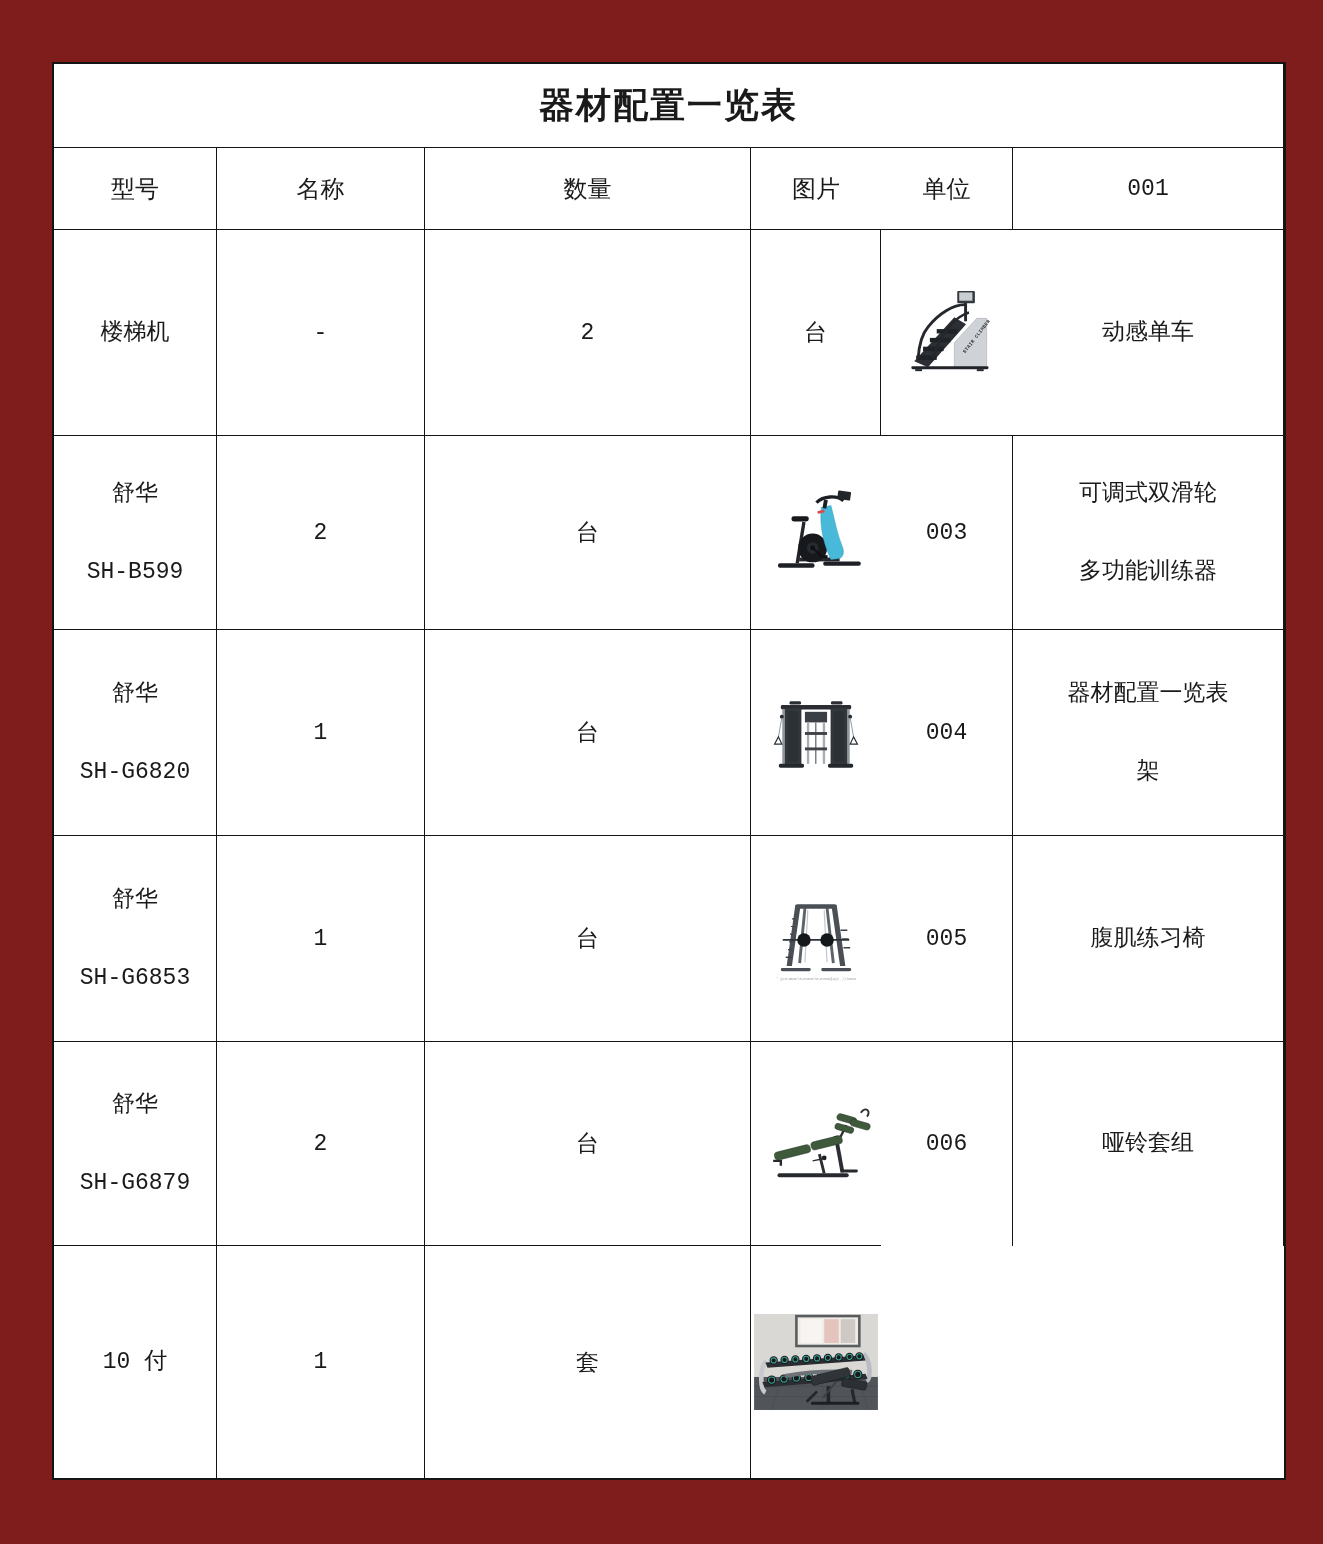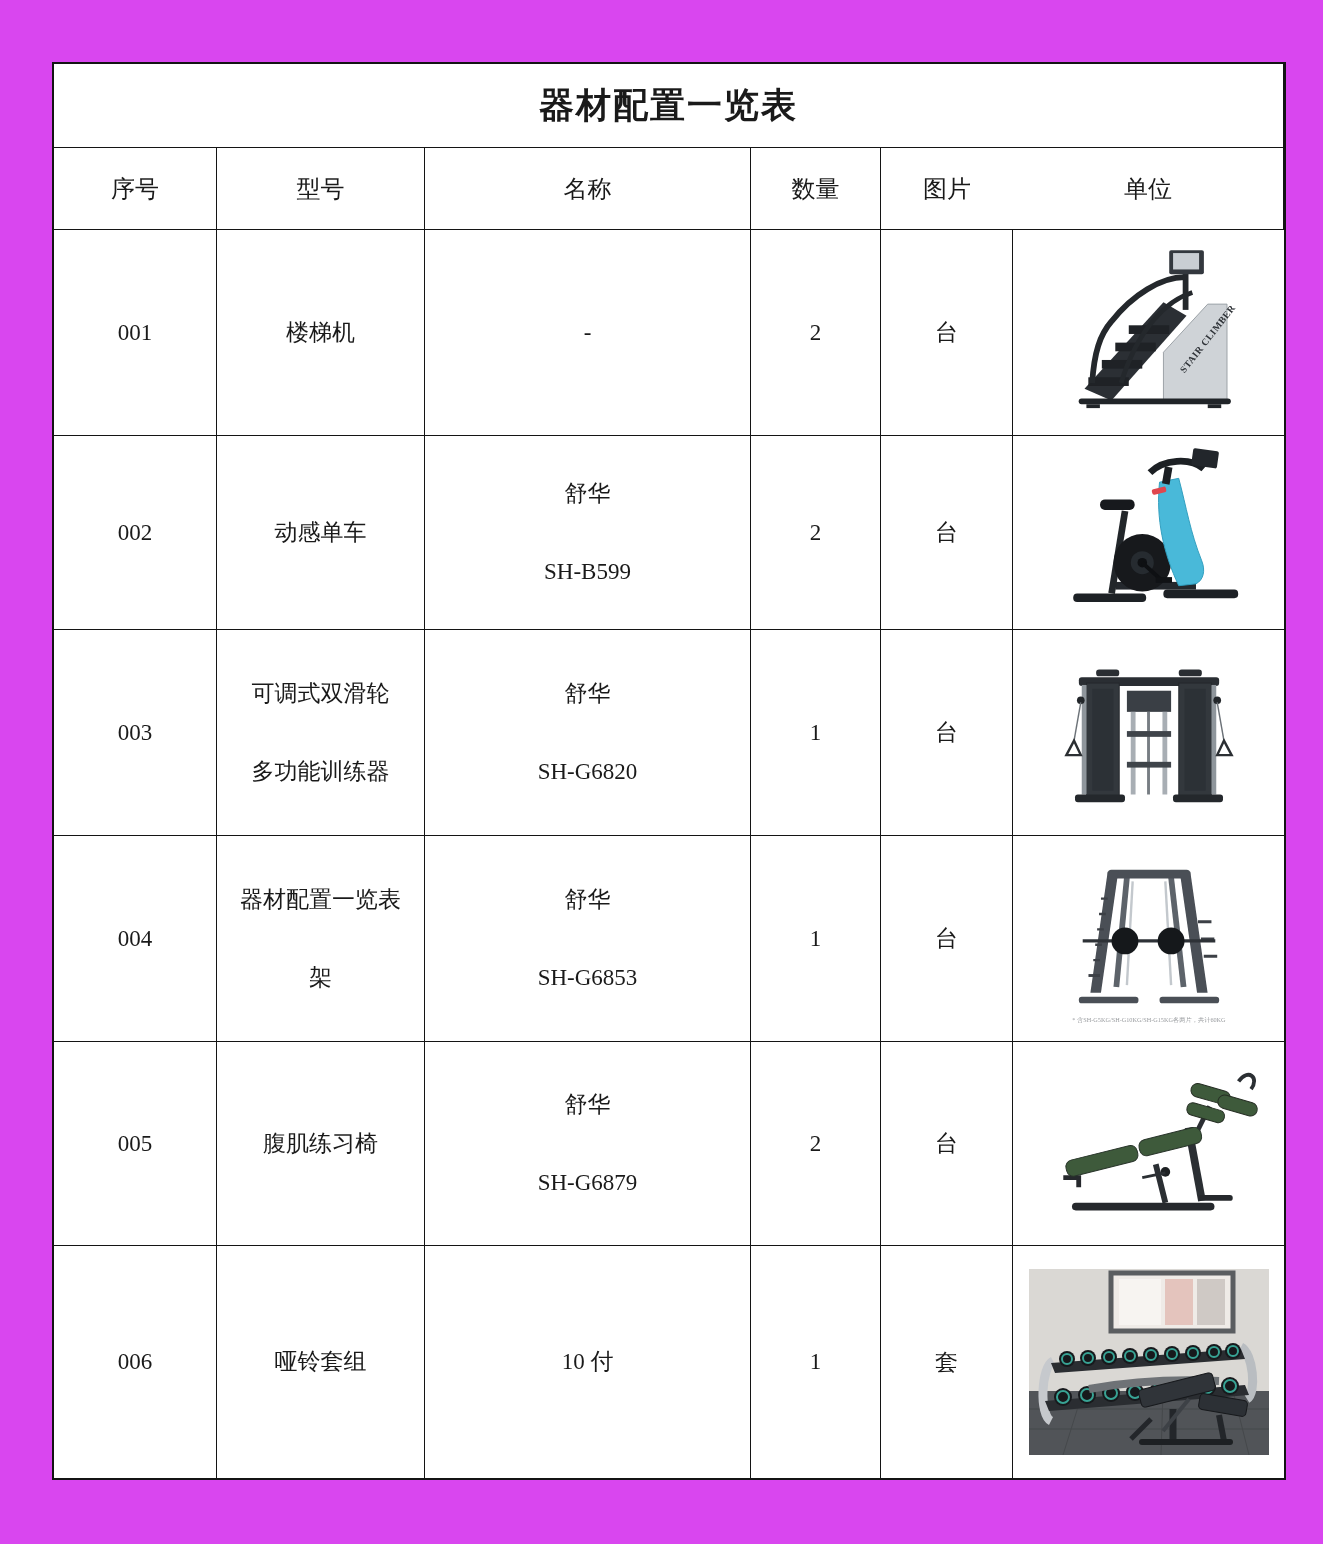--- a/index.html
+++ b/index.html
@@ -1,20 +1,20 @@
 <!DOCTYPE html>
 <html><head>
 <meta charset="utf-8">
 <style>
   html,body{margin:0;padding:0;background:#ffffff;}
   .page{
     position:relative;
     width:1323px;height:1544px;
-    background:#d946ef;
-    font-family:Liberation Serif, serif;
+    background:#7f1d1d;
+    font-family:Liberation Mono, monospace;
     color:#1a1a1a;
   }
   .tbl{
     position:absolute;left:52px;top:62px;
     width:1230px;
     border:2px solid #141414;
     display:grid;
     grid-template-columns:163px 208px 326px 130px 132px 271px;
     grid-template-rows:84px 82px 206px 194px 206px 206px 204px 232px;
     background:#ffffff;
@@ -40,21 +40,20 @@
   .img-cell svg{display:block;}
 </style>
 </head>
 <body>
 
 <div class="page">
   <div class="tbl">
 
     <div class="cell title-cell">器材配置一览表</div>
 
-    <div class="cell head-cell">序号</div>
     <div class="cell head-cell">型号</div>
     <div class="cell head-cell">名称</div>
     <div class="cell head-cell">数量</div>
     <div class="cell head-cell last-col">图片</div>
     <div class="cell head-cell">单位</div>
 
     <div class="cell">001</div>
     <div class="cell multiline">楼梯机</div>
     <div class="cell multiline">-</div>
     <div class="cell">2</div>
@@ -79,21 +78,20 @@
         <rect x="156" y="14" width="36" height="25" rx="2" fill="#33383e"></rect>
         <rect x="160" y="17" width="27" height="17" fill="#c9ced3"></rect>
 
         <rect x="62" y="168" width="158" height="6" rx="3" fill="#202428"></rect>
         <rect x="70" y="174" width="14" height="4" fill="#202428"></rect>
         <rect x="196" y="174" width="14" height="4" fill="#202428"></rect>
         <text x="172" y="142" transform="rotate(-52 172 142)" font-size="10" font-weight="bold" letter-spacing="0.5" fill="#2f3338">STAIR CLIMBER</text>
       </svg>
     </div>
 
-    <div class="cell">002</div>
     <div class="cell multiline">动感单车</div>
     <div class="cell multiline">舒华
 SH-B599</div>
     <div class="cell">2</div>
     <div class="cell">台</div>
     <div class="cell last-col img-cell">
       <svg width="260" height="186" viewBox="0 0 270 194">
         <rect x="0" y="0" width="270" height="194" fill="#ffffff"></rect>
 
         <rect x="56" y="160" width="76" height="9" rx="4" fill="#1d2125"></rect>

